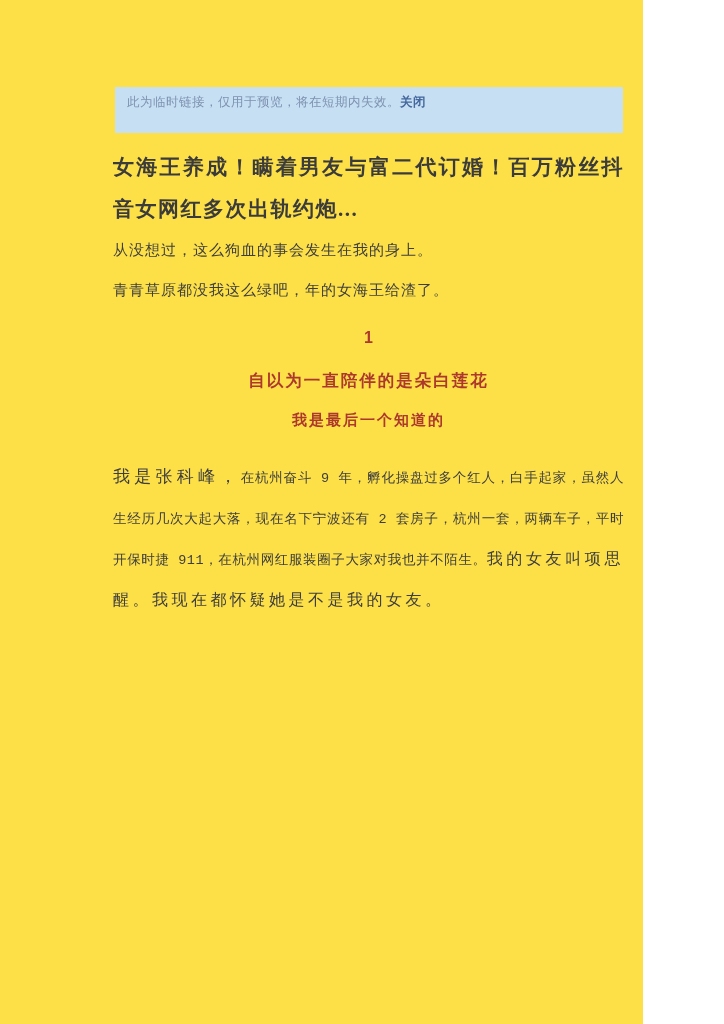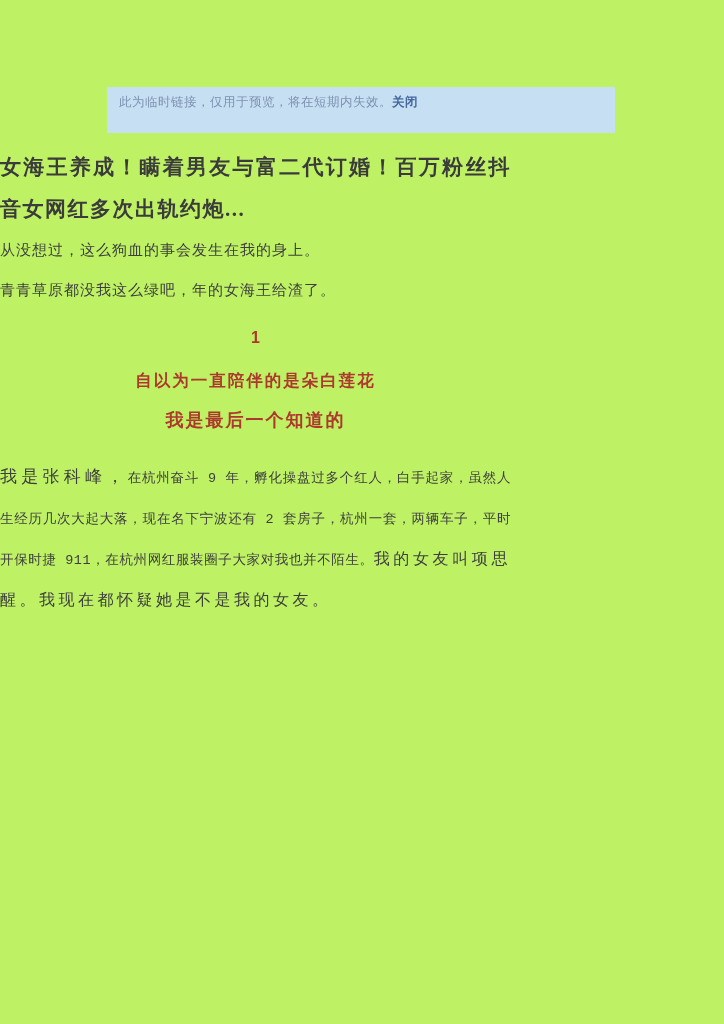--- a/index.html
+++ b/index.html
@@ -1,39 +1,41 @@
 <!DOCTYPE html>
 <html><head>
 <meta charset="utf-8">
 <style>
   * { margin: 0; padding: 0; box-sizing: border-box; }
   html, body { background: #ffffff; }
   .page {
     position: relative;
-    width: 724px;
+    width: 643px;
     height: 1024px;
-    background: #bef264;
+    background: #fde047;
     overflow: hidden;
     font-family: "Liberation Sans", "DejaVu Sans", sans-serif;
+    padding-left: 8px;
   }
   .banner {
     margin: 87px 0 0 107px;
     width: 508px;
     height: 46px;
     padding: 6px 12px;
     font-size: 12.5px;
     line-height: 18px;
     letter-spacing: 0.5px;
   }
   .banner a {
     text-decoration: none;
     font-weight: bold;
     cursor: pointer;
   }
   .article {
+    margin-left: 105px;
     width: 511px;
   }
   .title {
     margin-top: 13px;
     font-family: "Liberation Serif", "DejaVu Serif", serif;
     font-size: 21px;
     font-weight: 700;
     line-height: 42px;
     letter-spacing: 1.5px;
     text-align: justify;
@@ -68,21 +70,21 @@
     line-height: 24px;
   }
   .section-line1 {
     margin-top: 18px;
     font-size: 16.5px;
     line-height: 24px;
     letter-spacing: 2px;
   }
   .section-line2 {
     margin-top: 16px;
-    font-size: 18px;
+    font-size: 15px;
     line-height: 24px;
     letter-spacing: 2px;
   }
   .body-para1 {
     margin-top: 26px;
     line-height: 40px;
     text-align: justify;
   }
   .seg-large1 { font-size: 17px; letter-spacing: 4px; }
   .seg-small  { font-size: 13.5px; letter-spacing: 0.5px; }

